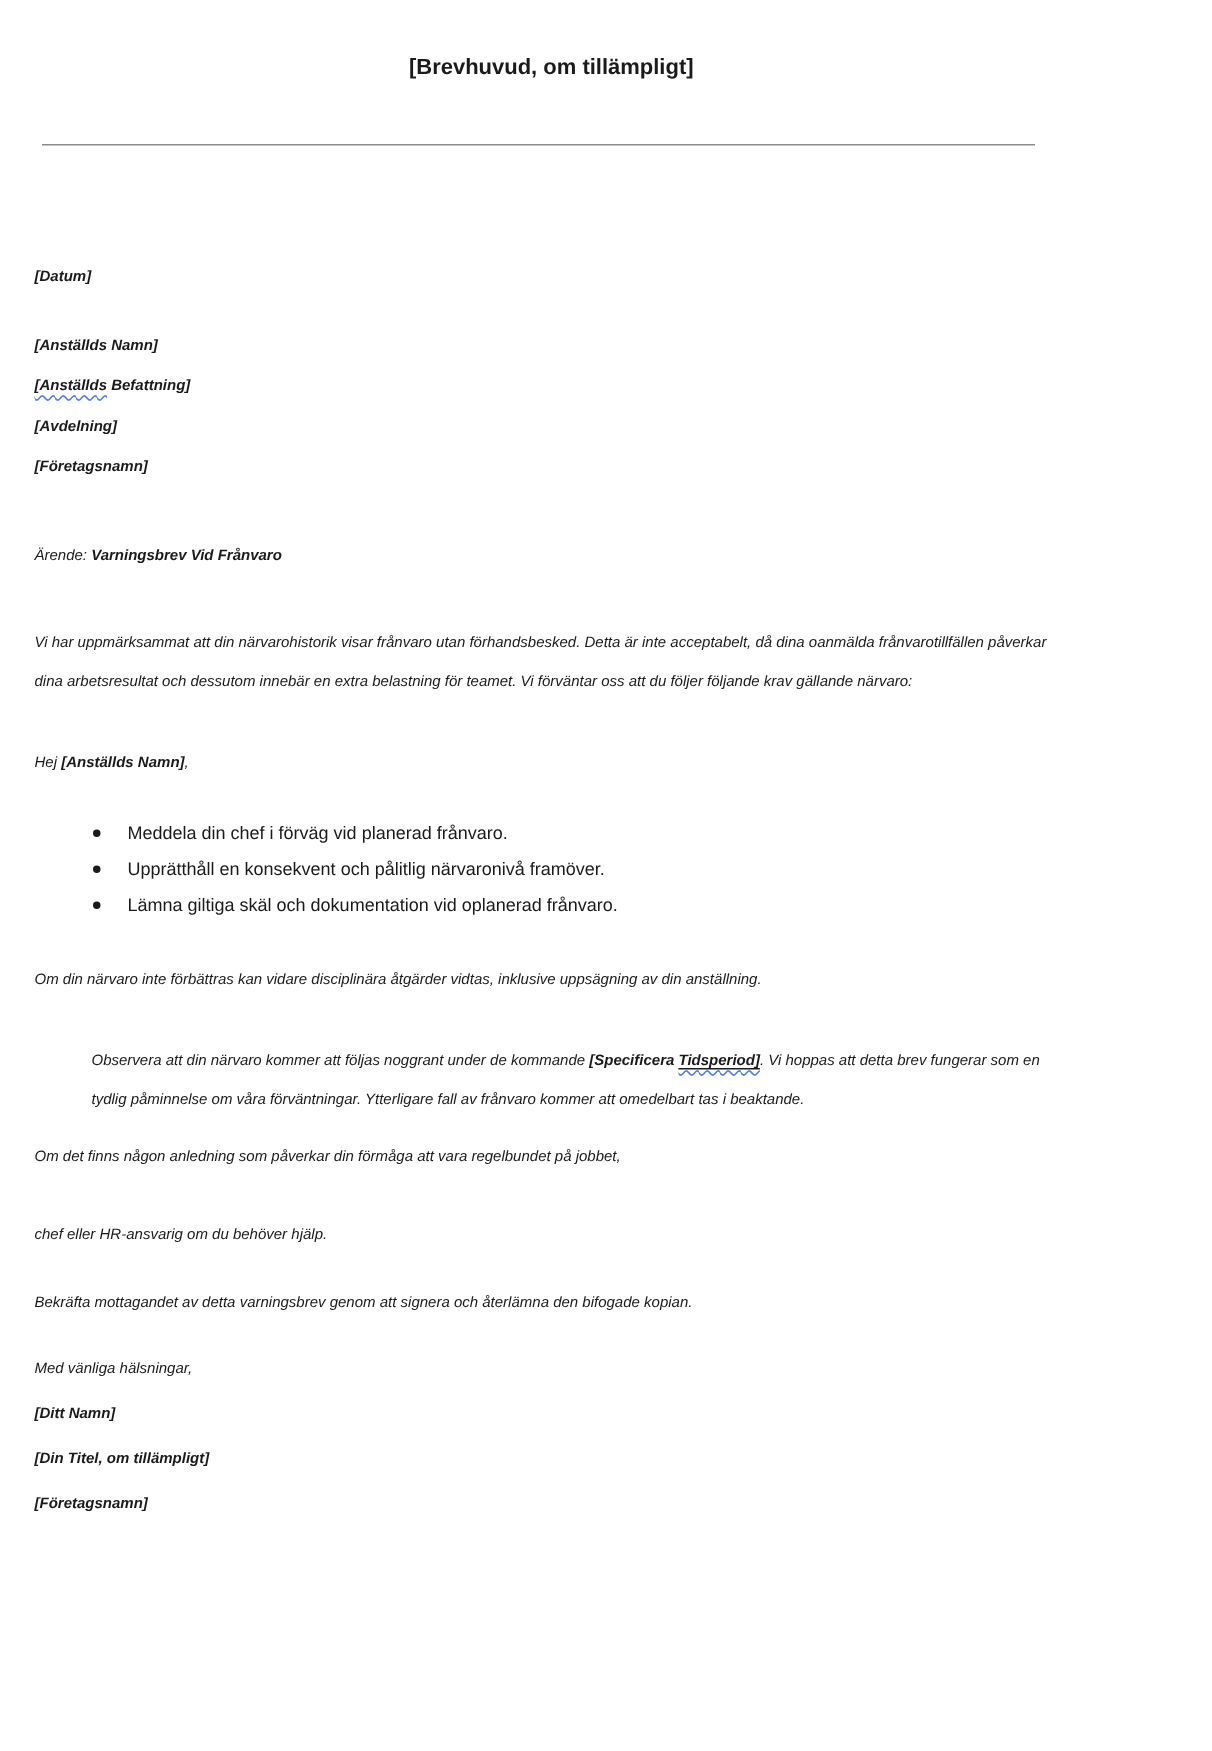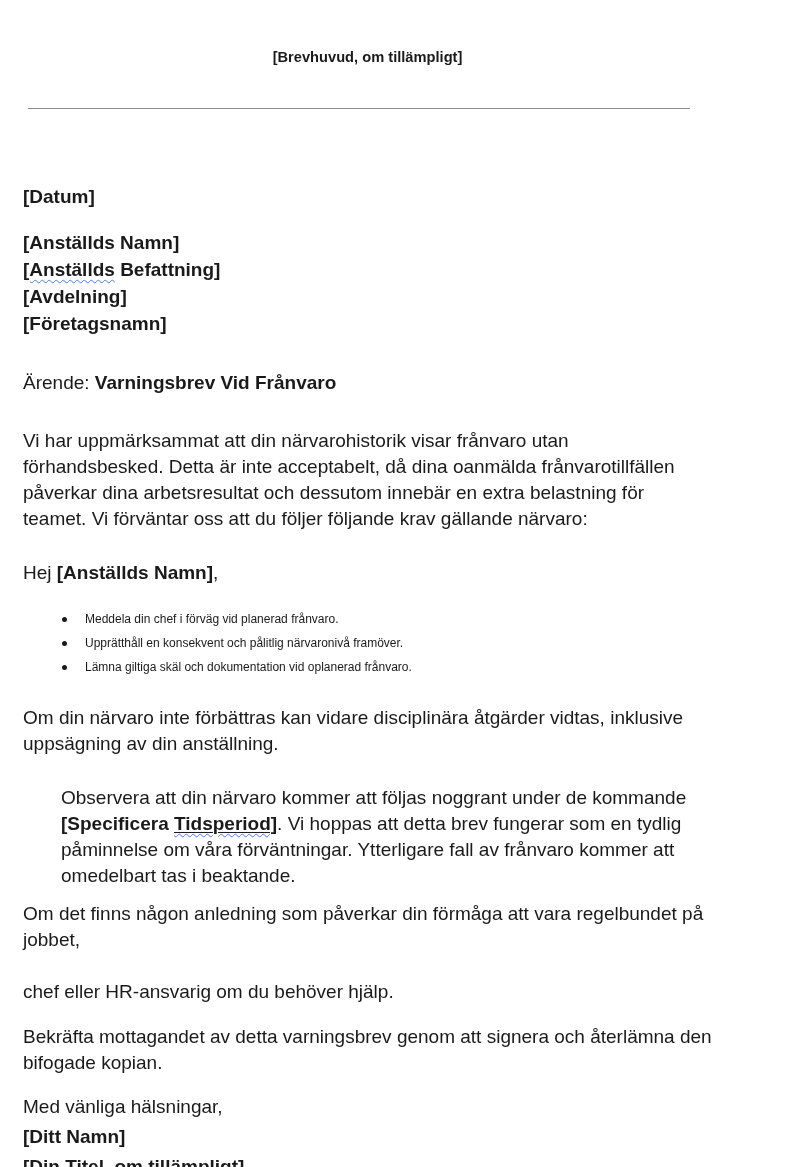--- a/index.html
+++ b/index.html
@@ -7,27 +7,28 @@
     width: 808px; height: 1167px;
     background: #ffffff;
     overflow: hidden;
     font-family: "Liberation Sans", "DejaVu Sans", sans-serif;
     color: #1a1a1a;
     -webkit-font-smoothing: antialiased;
   }
   .page {
     box-sizing: border-box;
     width: 742px; height: 1167px;
-    padding: 44px 30px 0 23px;
+    padding: 32px 30px 0 23px;
   }
   p { margin: 0; }
   .body-text {
-    font-size: 19px;
+    font-size: 10px;
     line-height: 26px;
     max-width: 755px;
+    font-style: italic;
   }
   b, .bold { font-weight: 700; }
 
   .letterhead {
     font-size: 14.66px;
     line-height: 26px;
     font-weight: 700;
     text-align: center;
   }
   .divider {

